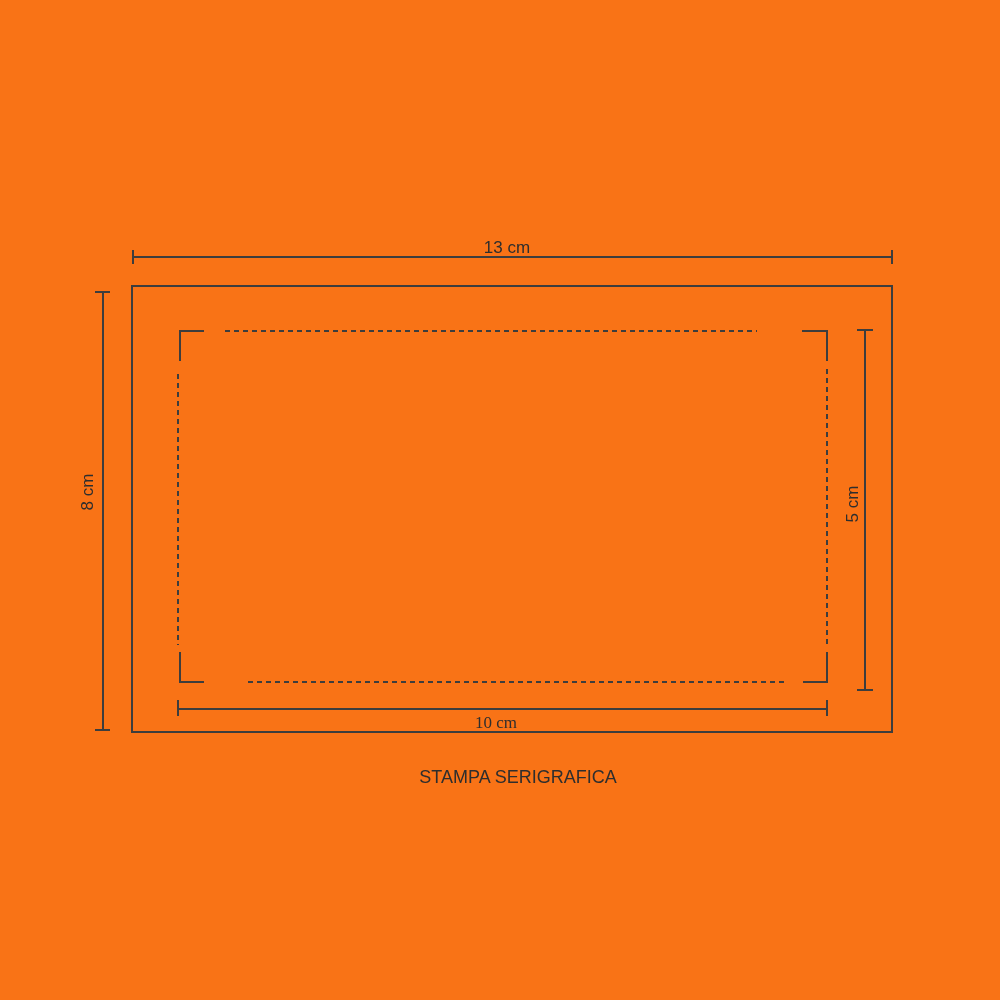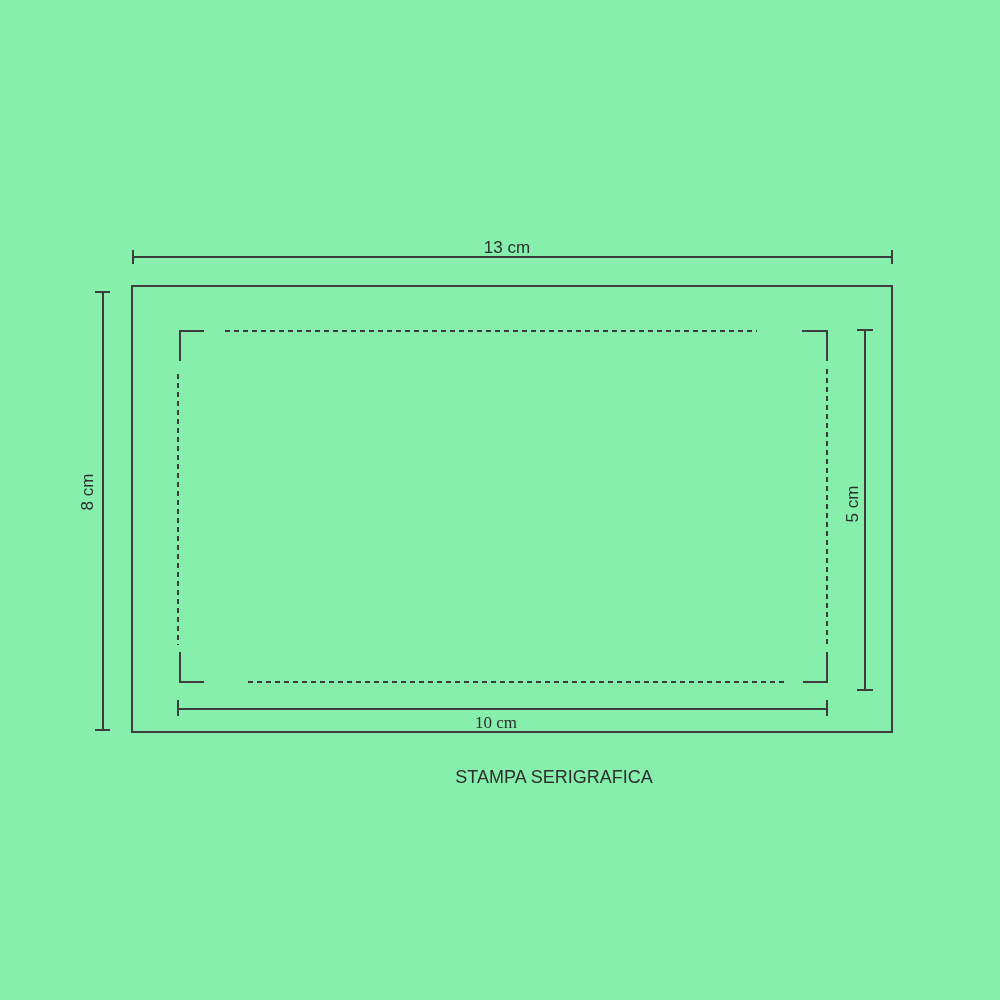--- a/index.html
+++ b/index.html
@@ -4,21 +4,21 @@
 <style>
   html, body {
     margin: 0;
     padding: 0;
     background: #ffffff;
   }
   #canvas {
     position: relative;
     width: 1000px;
     height: 1000px;
-    background: #86efac;
+    background: #f97316;
     overflow: hidden;
     font-family: "Liberation Sans", sans-serif;
   }
   .hline, .vline, .tick {
     position: absolute;
     background: #3d3d3d;
   }
   .dash-h {
     position: absolute;
     height: 2px;
@@ -91,15 +91,15 @@
 
   <div class="hline" style="left:179px; top:330px; width:25px; height:2px;"></div>
   <div class="vline" style="left:179px; top:330px; width:2px; height:31px;"></div>
   <div class="hline" style="left:802px; top:330px; width:26px; height:2px;"></div>
   <div class="vline" style="left:826px; top:330px; width:2px; height:31px;"></div>
   <div class="vline" style="left:179px; top:652px; width:2px; height:31px;"></div>
   <div class="hline" style="left:179px; top:681px; width:25px; height:2px;"></div>
   <div class="vline" style="left:826px; top:652px; width:2px; height:31px;"></div>
   <div class="hline" style="left:803px; top:681px; width:25px; height:2px;"></div>
 
-  <div class="caption" style="left:518px; top:777px;margin-left:36px;">STAMPA SERIGRAFICA</div>
+  <div class="caption" style="left:518px; top:777px;">STAMPA SERIGRAFICA</div>
 
 </div>
 
 </body></html>

